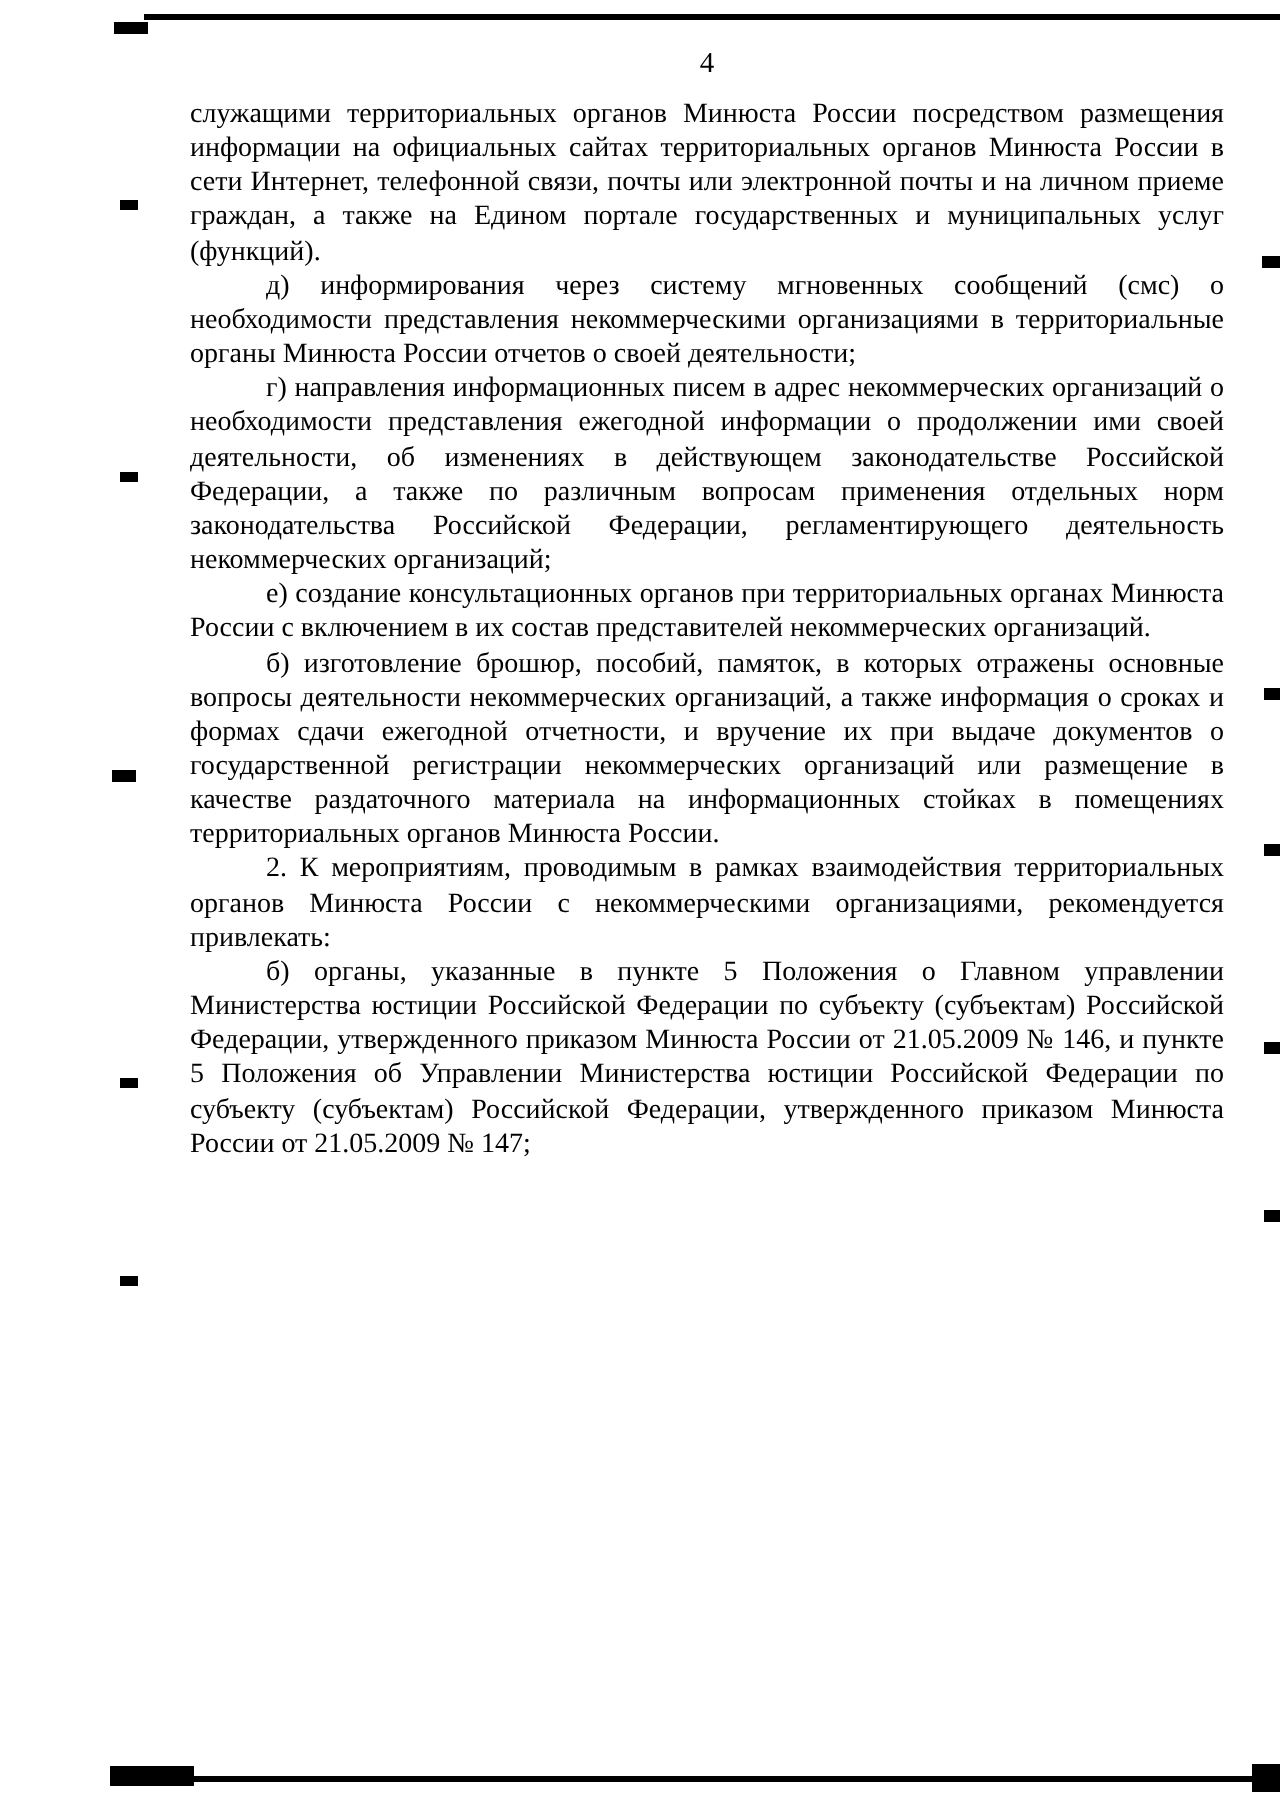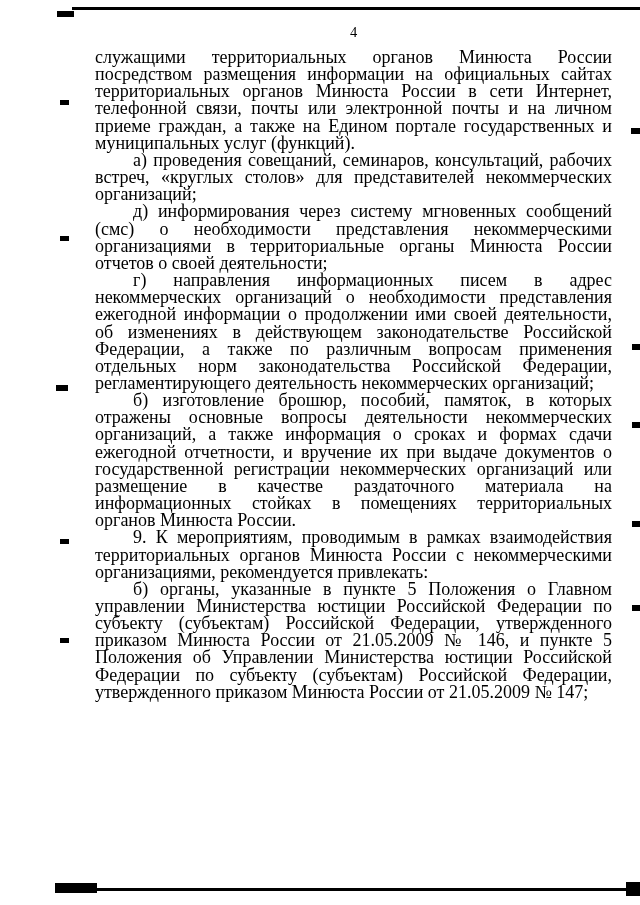--- a/index.html
+++ b/index.html
@@ -22,21 +22,21 @@
     left: 95px;
     width: 517px;
     text-align: center;
     font-size: 14.5px;
   }
   .text-block {
     position: absolute;
     top: 49px;
     left: 95px;
     width: 517px;
-    font-size: 18px;
+    font-size: 14px;
     line-height: 17.15px;
     text-align: justify;
     text-justify: inter-word;
   }
   .text-block p {
     margin: 0;
     padding: 0;
     text-indent: 38px;
   }
   .text-block p.cont {
@@ -68,21 +68,21 @@
   <div class="artifact" style="left:632px; top:605px; width:8px; height:6px;"></div>
 
   <div class="artifact" style="left:55px; top:883px; width:42px; height:10px;"></div>
   <div class="artifact" style="left:55px; top:888px; width:585px; height:3px;"></div>
   <div class="artifact" style="left:626px; top:882px; width:14px; height:14px;"></div>
 
   <div class="page-number">4</div>
 
   <div class="text-block">
     <p class="cont">служащими территориальных органов Минюста России посредством размещения информации на официальных сайтах территориальных органов Минюста России в сети Интернет, телефонной связи, почты или электронной почты и на личном приеме граждан, а также на Едином портале государственных и муниципальных услуг (функций).</p>
-    <p>а) проведения совещаний, семинаров, консультаций, рабочих встреч, «круглых столов» для представителей некоммерческих организаций;</p>
     <p>д) информирования через систему мгновенных сообщений (смс) о необходимости представления некоммерческими организациями в территориальные органы Минюста России отчетов о своей деятельности;</p>
     <p>г) направления информационных писем в адрес некоммерческих организаций о необходимости представления ежегодной информации о продолжении ими своей деятельности, об изменениях в действующем законодательстве Российской Федерации, а также по различным вопросам применения отдельных норм законодательства Российской Федерации, регламентирующего деятельность некоммерческих организаций;</p>
+    <p>е) создание консультационных органов при территориальных органах Минюста России с включением в их состав представителей некоммерческих организаций.</p>
     <p>б) изготовление брошюр, пособий, памяток, в которых отражены основные вопросы деятельности некоммерческих организаций, а также информация о сроках и формах сдачи ежегодной отчетности, и вручение их при выдаче документов о государственной регистрации некоммерческих организаций или размещение в качестве раздаточного материала на информационных стойках в помещениях территориальных органов Минюста России.</p>
-    <p>9. К мероприятиям, проводимым в рамках взаимодействия территориальных органов Минюста России с некоммерческими организациями, рекомендуется привлекать:</p>
+    <p>2. К мероприятиям, проводимым в рамках взаимодействия территориальных органов Минюста России с некоммерческими организациями, рекомендуется привлекать:</p>
     <p>б) органы, указанные в пункте 5 Положения о Главном управлении Министерства юстиции Российской Федерации по субъекту (субъектам) Российской Федерации, утвержденного приказом Минюста России от 21.05.2009 № 146, и пункте 5 Положения об Управлении Министерства юстиции Российской Федерации по субъекту (субъектам) Российской Федерации, утвержденного приказом Минюста России от 21.05.2009 № 147;</p>
   </div>
 
 </div>
 
 </body></html>

